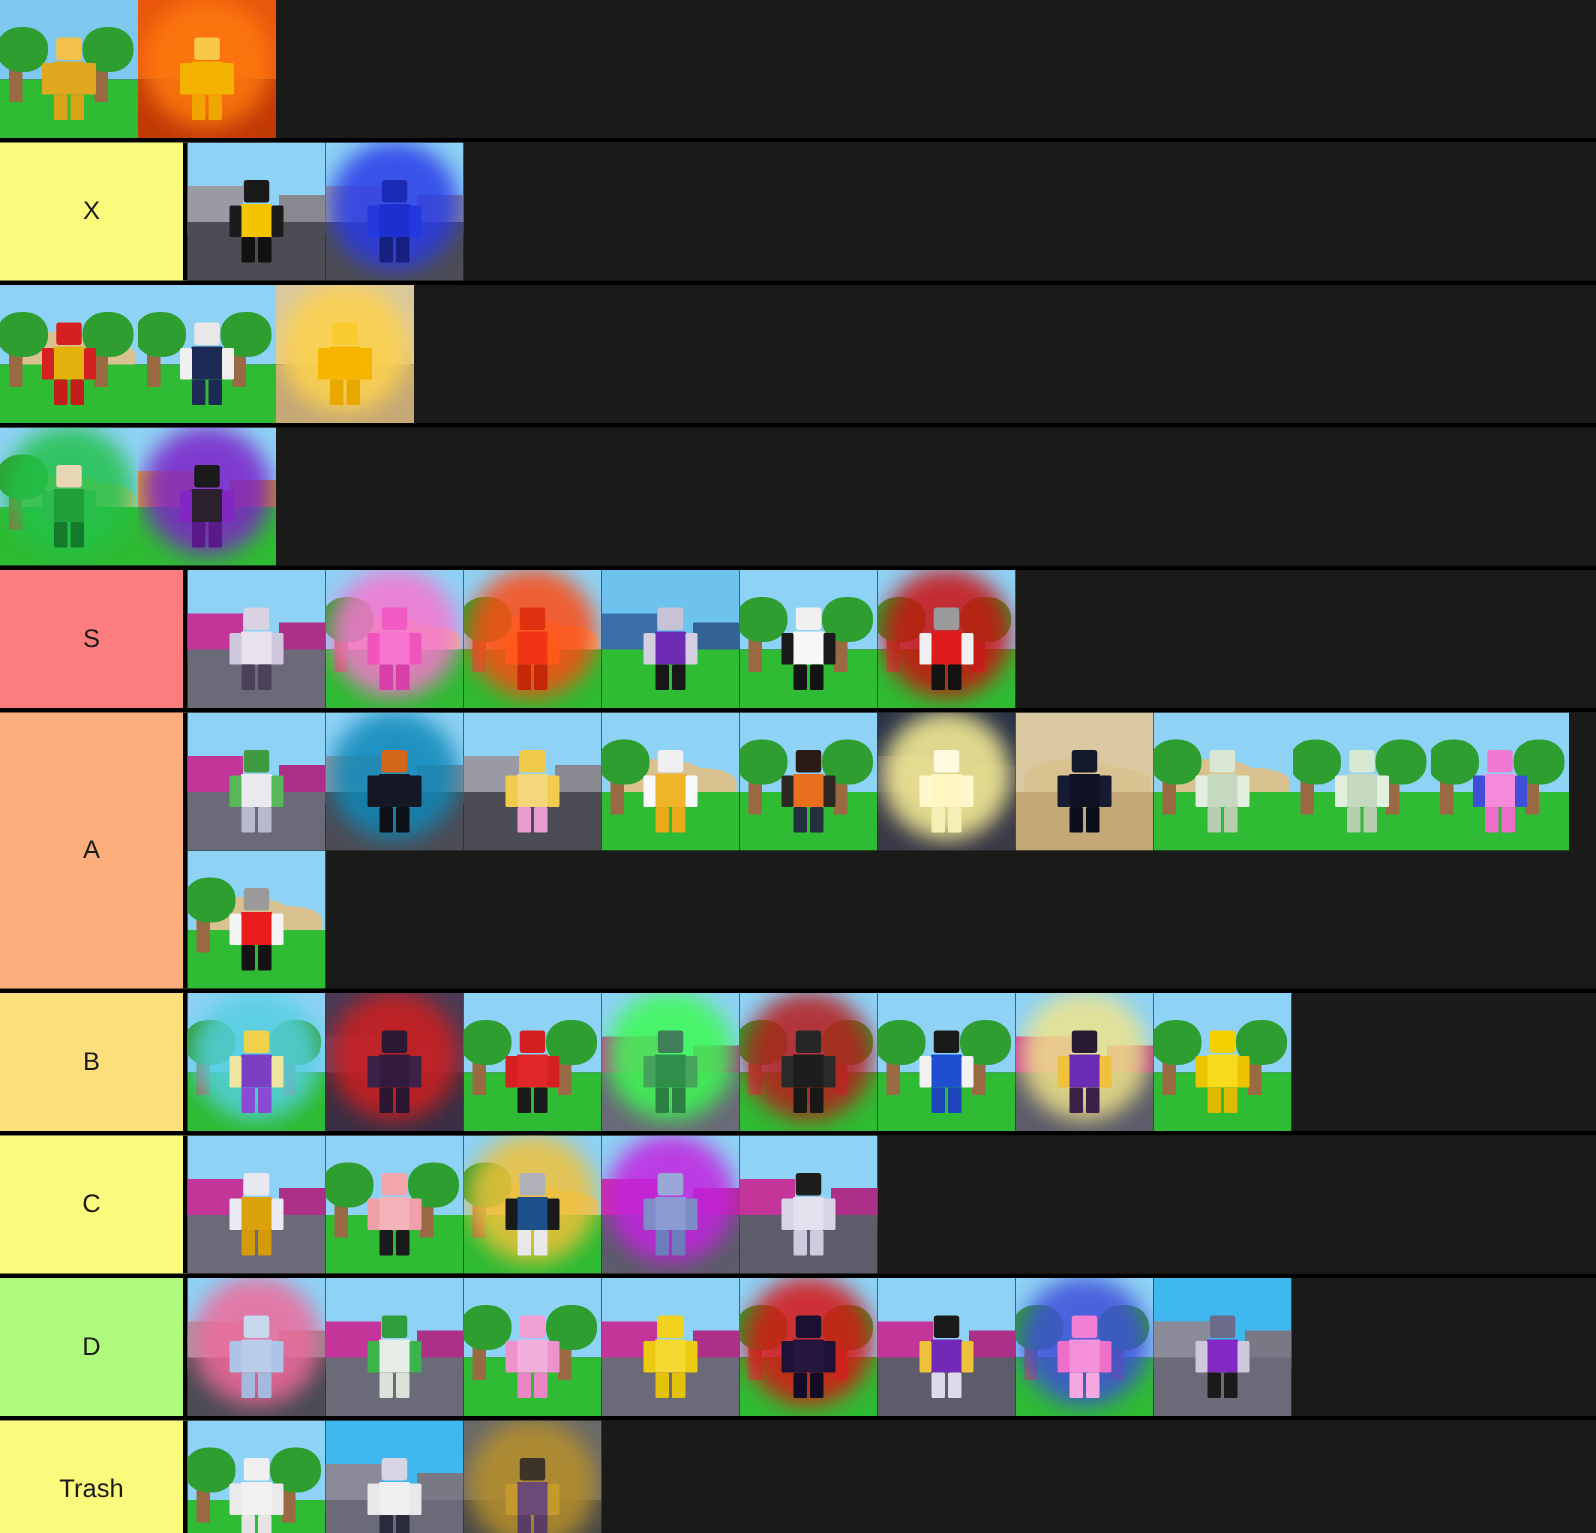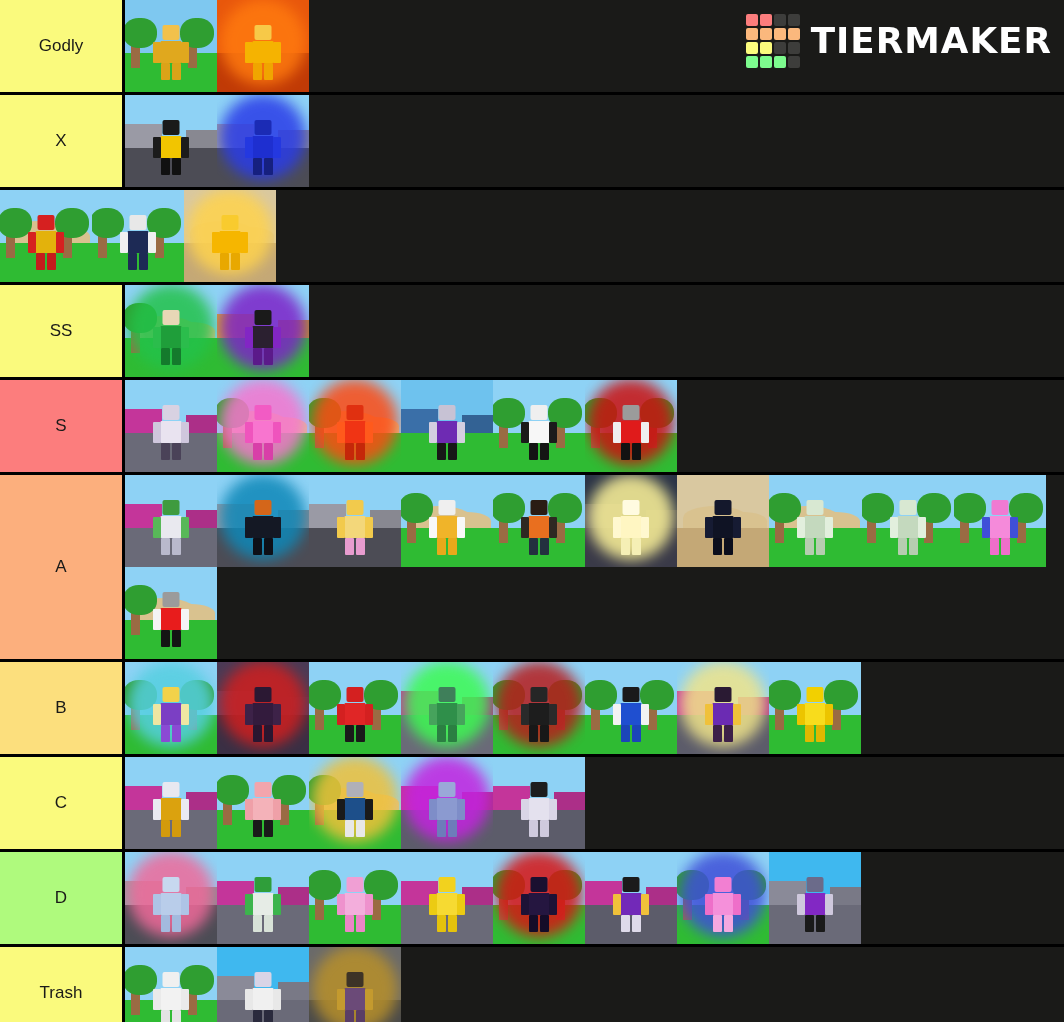--- a/index.html
+++ b/index.html
@@ -188,44 +188,22 @@
     font-family: "DejaVu Sans", sans-serif;
     transform: scaleX(1.02);
     white-space: nowrap;
   }
 </style>
 </head>
 <body>
 
 <div id="tier-list">
 
-  <div id="logo">
-    <div id="logo-grid">
-        <i style="background: rgb(251, 125, 125);"></i>
-        <i style="background: rgb(251, 125, 125);"></i>
-        <i style="background: rgb(61, 61, 59);"></i>
-        <i style="background: rgb(61, 61, 59);"></i>
-        <i style="background: rgb(251, 184, 125);"></i>
-        <i style="background: rgb(251, 184, 125);"></i>
-        <i style="background: rgb(251, 184, 125);"></i>
-        <i style="background: rgb(251, 184, 125);"></i>
-        <i style="background: rgb(251, 251, 125);"></i>
-        <i style="background: rgb(251, 251, 125);"></i>
-        <i style="background: rgb(61, 61, 59);"></i>
-        <i style="background: rgb(61, 61, 59);"></i>
-        <i style="background: rgb(125, 251, 142);"></i>
-        <i style="background: rgb(125, 251, 142);"></i>
-        <i style="background: rgb(125, 251, 142);"></i>
-        <i style="background: rgb(61, 61, 59);"></i>
-      </div>
-    <div id="logo-text">TIERMAKER</div>
-  </div>
 
 <div class="tier-row">
-      <div class="tier-label" style="background: rgb(250, 250, 125);">Godly</div>
       <div class="tier-items" style="min-height: 92px;">
         <div class="tier-item" title="golden-blocky-figure">
           <div class="thumb">
             <div class="sky" style="background: rgb(126, 200, 240);"></div>
             <div class="ground" style="background: rgb(47, 187, 51);"></div>
             <div class="tree-trunk" style="left: 6%;"></div>
             <div class="tree-top" style="left: -2%; bottom: 48%;"></div>
             <div class="tree-trunk" style="left: 68%;"></div>
             <div class="tree-top" style="left: 60%; bottom: 48%;"></div>
             <div class="char">
@@ -346,21 +324,20 @@
               <div class="c-armL" style="background: rgb(246, 182, 0);"></div>
               <div class="c-armR" style="background: rgb(246, 182, 0);"></div>
               <div class="c-legL" style="background: rgb(232, 168, 0);"></div>
               <div class="c-legR" style="background: rgb(232, 168, 0);"></div>
             </div>
           </div>
         </div>
       </div>
     </div>
     <div class="tier-row">
-      <div class="tier-label" style="background: rgb(250, 250, 125);">SS</div>
       <div class="tier-items" style="min-height: 92px;">
         <div class="tier-item" title="green-crystal-figure">
           <div class="thumb">
             <div class="sky" style="background: rgb(142, 210, 245);"></div>
             <div class="hill" style="background: rgb(217, 194, 143); left: 6%;"></div>
             <div class="hill" style="background: rgb(217, 194, 143); right: 2%; width: 52%; height: 20%;"></div>
             <div class="ground" style="background: rgb(47, 187, 51);"></div>
             <div class="tree-trunk" style="left: 6%;"></div>
             <div class="tree-top" style="left: -2%; bottom: 48%;"></div>
             <div class="aura" style="background: rgb(35, 194, 74);"></div>

